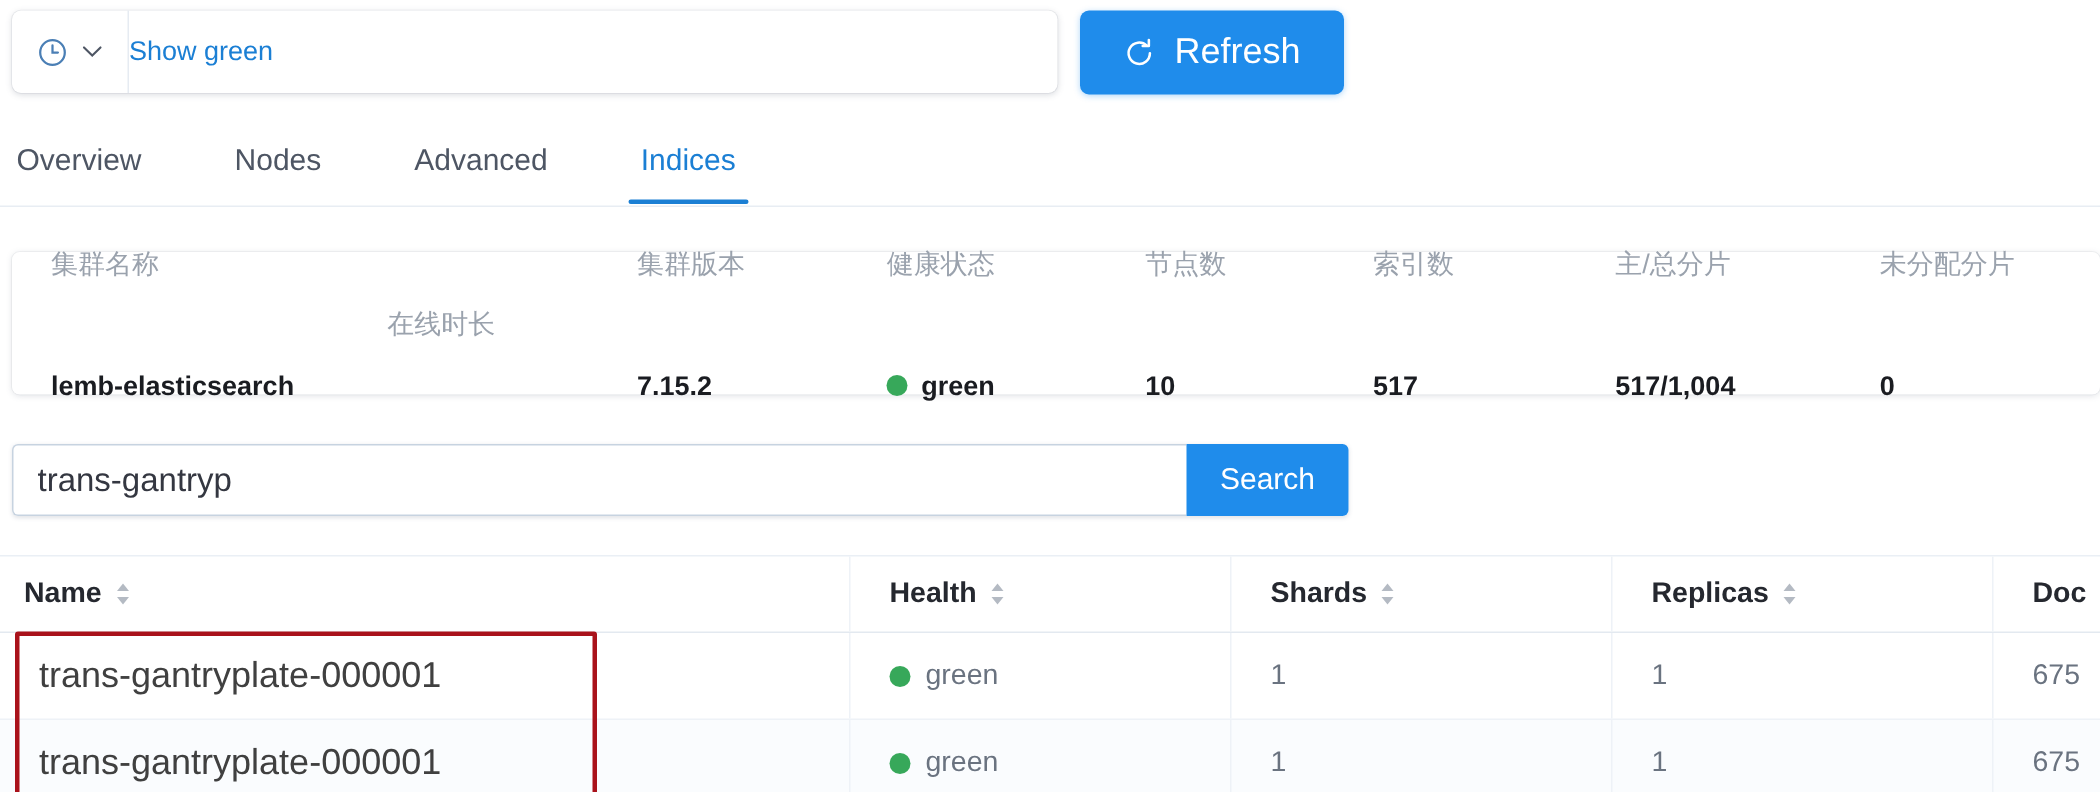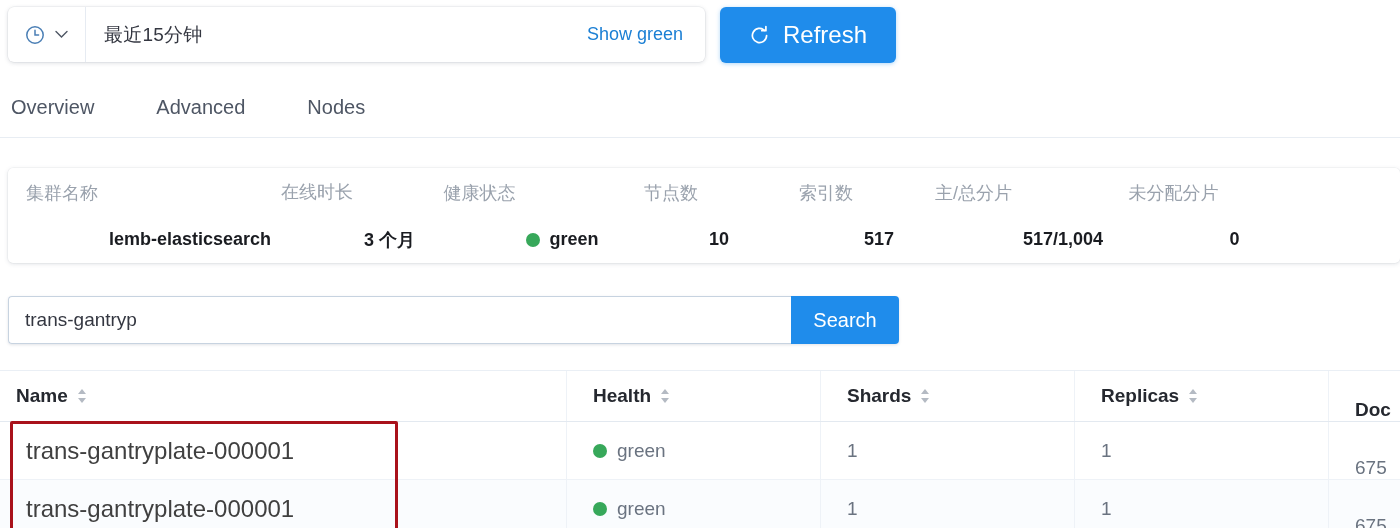--- a/index.html
+++ b/index.html
@@ -124,22 +124,22 @@
     width: 1392px; height: 95px;
     background: #ffffff;
     border-radius: 5px;
     box-shadow: 0 1px 4px rgba(90,100,120,0.18), 0 0 0 0.5px rgba(90,100,120,0.08);
     display: flex;
     align-items: center;
     box-sizing: border-box;
   }
   .stat {
     display: flex;
-    flex-direction: row;
-    justify-content: center;
+    flex-direction: column;
+    justify-content: flex-start;
     gap: 11px;
     box-sizing: border-box;
   }
   .stat-label {
     font-size: 18px;
     color: #9aa2ad;
     white-space: nowrap;
   }
   .stat-value {
     font-size: 18px;
@@ -168,21 +168,21 @@
     box-shadow: 0 1px 3px rgba(90,100,120,0.18);
     border-radius: 4px;
   }
   .search-input {
     flex: 1;
     height: 48px;
     border: 1px solid #c7d3e0;
     border-right: none;
     border-radius: 4px 0 0 4px;
     outline: none;
-    font-size: 19px;
+    font-size: 22px;
     font-family: "Liberation Sans", sans-serif;
     color: #343741;
     padding: 0 16px;
     box-sizing: border-box;
     background: #ffffff;
   }
   .search-btn {
     width: 108px;
     height: 48px;
     background: #1f8ceb;
@@ -233,21 +233,21 @@
     color: #25282f;
     font-weight: bold;
     gap: 9px;
     border-left: 1px solid #eef2f7;
   }
   .tbl-head .cell.first { border-left: none; padding-left: 16px; }
   .c-name { width: 566px; }
   .c-health { width: 254px; }
   .c-shards { width: 254px; }
   .c-replicas { width: 254px; }
-  .c-docs { width: 72px; align-items: flex-end; }
+  .c-docs { width: 72px; }
   .link {
     color: #404040;
     cursor: pointer;
     font-size: 24px;
   }
   .sort-ico { width: 10px; height: 16px; display:block; flex:none; }
   .health-val { display:flex; align-items:center; gap: 10px; color:#6a7380; }
 
   
   .annot-box {
@@ -272,55 +272,60 @@
           <circle cx="10" cy="10" r="8.2" stroke="#4b7fb5" stroke-width="1.5"></circle>
           <path d="M10 5.3V10h3.6" stroke="#4b7fb5" stroke-width="1.5" stroke-linecap="round"></path>
         </svg>
       </span>
       <span>
         <svg class="chev" viewBox="0 0 13 9" fill="none">
           <path d="M1 1.6L6.5 7 12 1.6" stroke="#4e5664" stroke-width="1.4" stroke-linecap="round" fill="none"></path>
         </svg>
       </span>
     </div>
-    <div class="dp-range">最近15分钟</div>
     <div class="dp-showdates">Show green</div>
   </div>
 
   <button class="refresh-btn">
     <span>
       <svg class="refresh-ico" viewBox="0 0 21 21" fill="none">
         <path d="M17.6 10.5a7.1 7.1 0 1 1-2.1-5.05" stroke="#ffffff" stroke-width="1.7" stroke-linecap="round" fill="none"></path>
         <path d="M16.9 1.6v4.1h-4.1" stroke="#ffffff" stroke-width="1.7" stroke-linecap="round" stroke-linejoin="round" fill="none"></path>
       </svg>
     </span>
     <span>Refresh</span>
   </button>
 </div>
 
 <div class="tabs">
   <div class="tab">
       <span>Overview</span>
     </div>
   <div class="tab">
+      <span>Nodes</span>
+    </div>
+  <div class="tab">
       <span>Advanced</span>
     </div>
-  <div class="tab">
-      <span>Nodes</span>
+  <div class="tab active">
+      <span>Indices</span>
     </div>
 </div>
 
 <div class="cluster-panel">
   <div class="stat" style="width:255px;padding-left:26px;">
     <div class="stat-label">集群名称</div>
     <div class="stat-value">lemb-elasticsearch</div>
   </div>
   <div class="stat" style="width:170px;">
     <div class="stat-label">在线时长</div>
-    <div class="stat-value">3 个月</div>
+  </div>
+  <div class="stat" style="width:170px;">
+    <div class="stat-label">集群版本</div>
+    <div class="stat-value">7.15.2</div>
   </div>
   <div class="stat" style="width:176px;">
     <div class="stat-label">健康状态</div>
     <div class="stat-value">
       <span class="dot-green"></span>
       <span>green</span>
     </div>
   </div>
   <div class="stat" style="width:155px;">
     <div class="stat-label">节点数</div>

